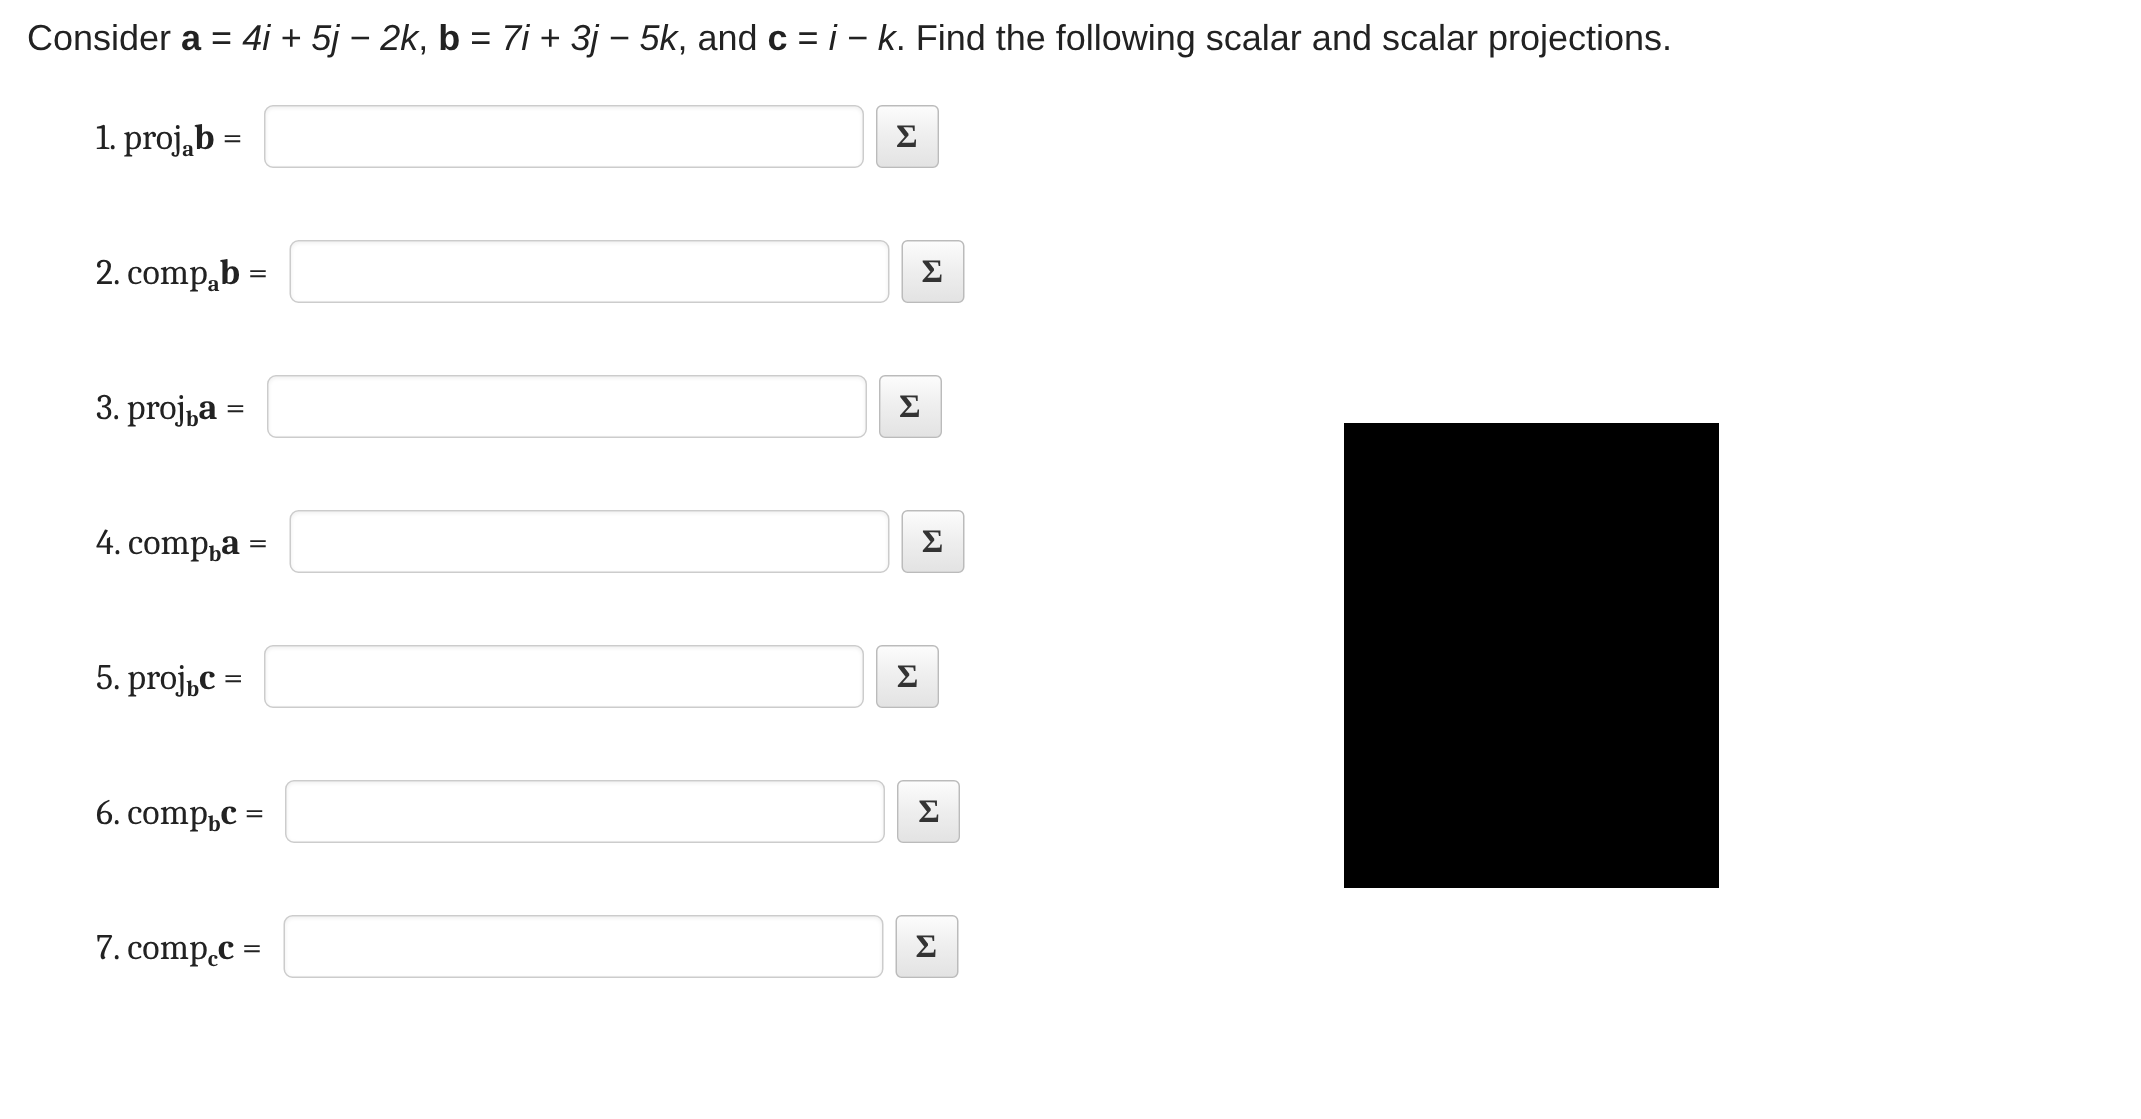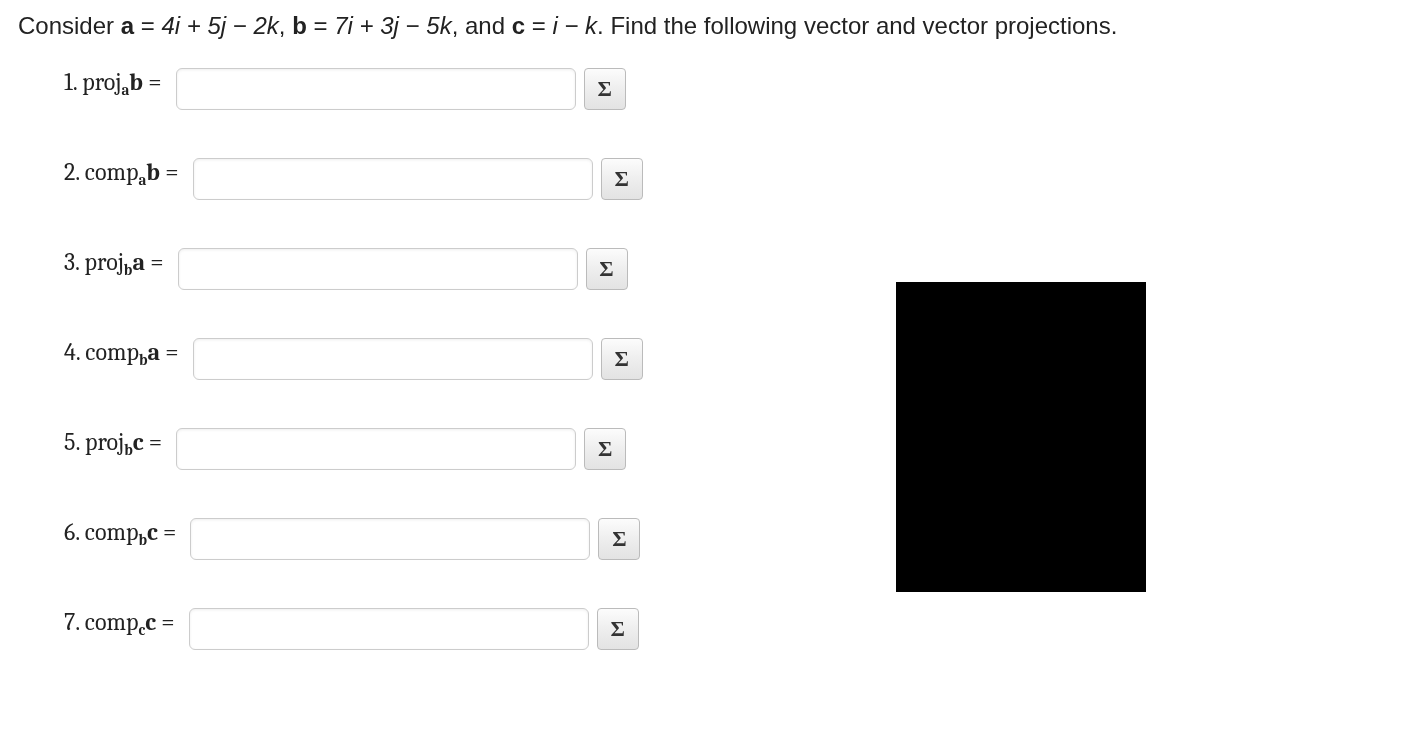--- a/index.html
+++ b/index.html
@@ -21,20 +21,21 @@
     .prompt {
       margin-bottom: 28px;
       font-size: 24px;
     }
     .questions {
       padding-left: 46px;
       position: relative;
     }
     .q-row {
       display: flex;
+      align-items: center;
       margin-bottom: 44px;
       height: 46px;
     }
     .q-label {
       white-space: nowrap;
       margin-right: 14px;
       font-size: 24px;
     }
     .math-sub {
       font-size: 15px;
@@ -86,21 +87,21 @@
     }
     .italic {
       font-style: italic;
       margin-top: 44px;
     }
   </style>
 </head>
 <body>
 
 <div class="prompt sans">
-  <span>Consider </span><span class="bold">a</span><span> = </span><span class="italic">4i + 5j − 2k</span><span>, </span><span class="bold">b</span><span> = </span><span class="italic">7i + 3j − 5k</span><span>, and </span><span class="bold">c</span><span> = </span><span class="italic">i − k</span><span>. Find the following vector and vector projections.</span>
+  <span>Consider </span><span class="bold">a</span><span> = </span><span class="italic">4i + 5j − 2k</span><span>, </span><span class="bold">b</span><span> = </span><span class="italic">7i + 3j − 5k</span><span>, and </span><span class="bold">c</span><span> = </span><span class="italic">i − k</span><span>. Find the following scalar and scalar projections.</span>
 </div>
 
 <div class="questions">
 
   <div class="q-row">
     <div class="q-label">
       <span>1.</span>
       <span>proj</span><span class="math-sub">a</span><span class="bold">b</span><span> =</span>
     </div>
     <div class="input-wrap">

